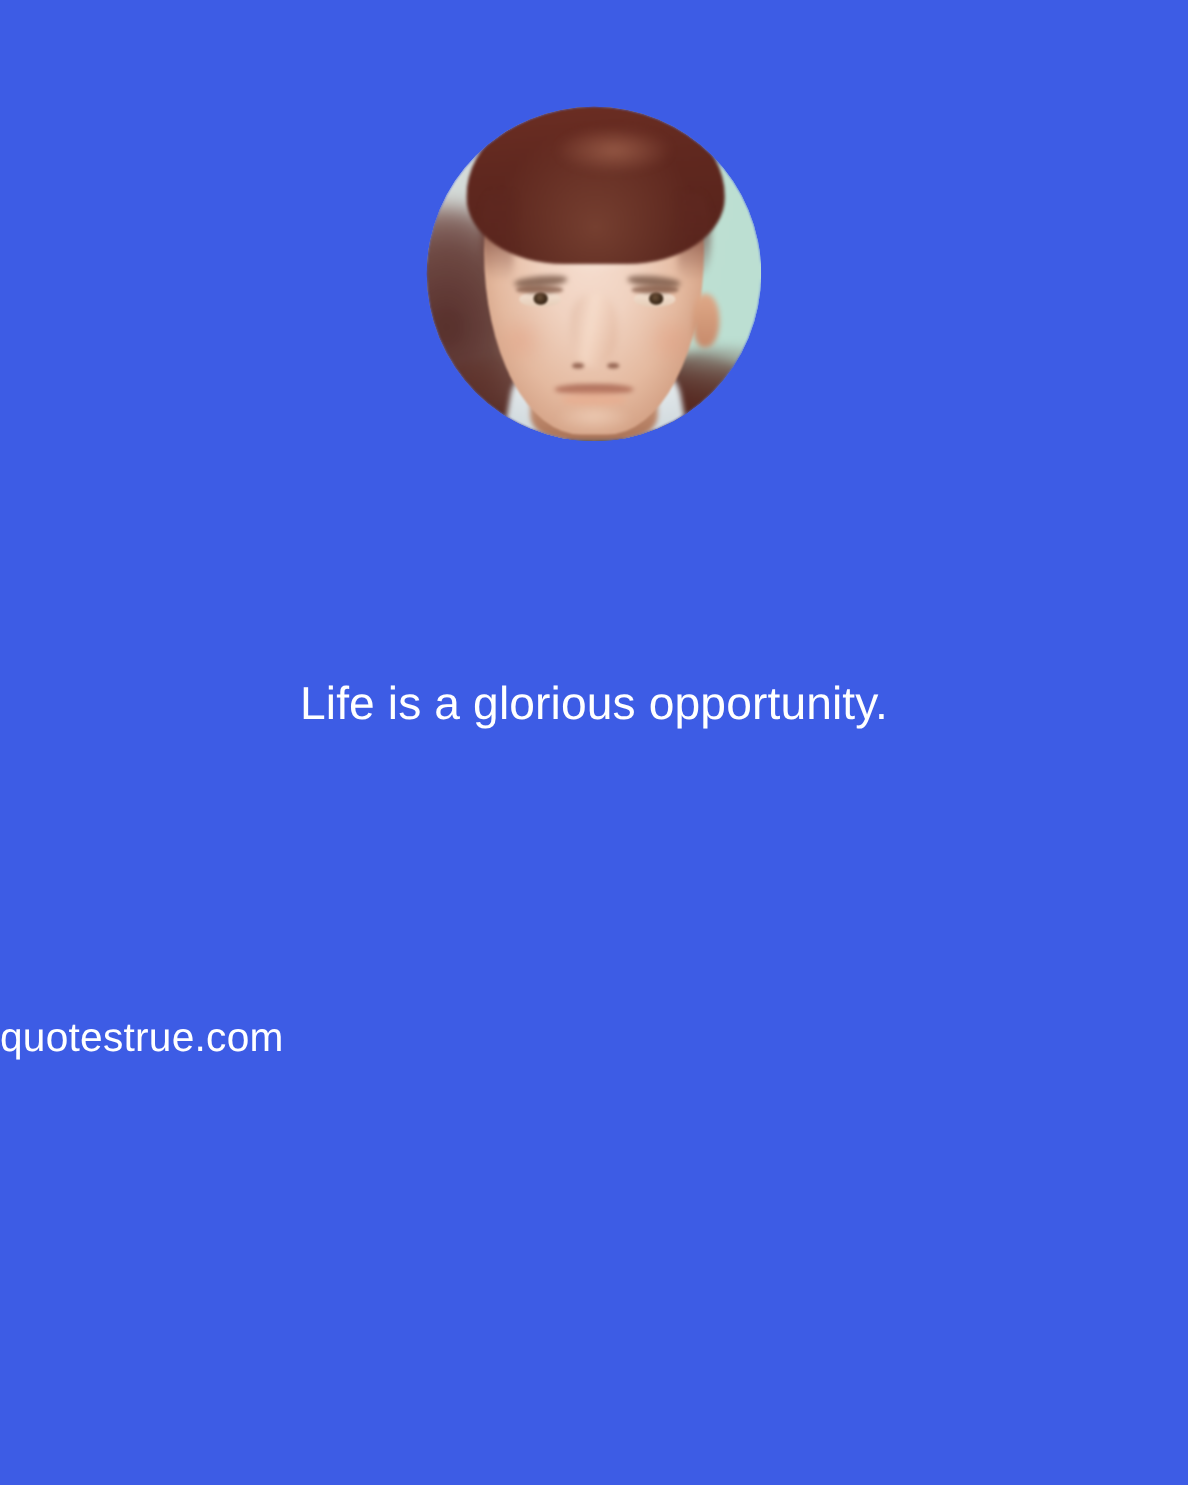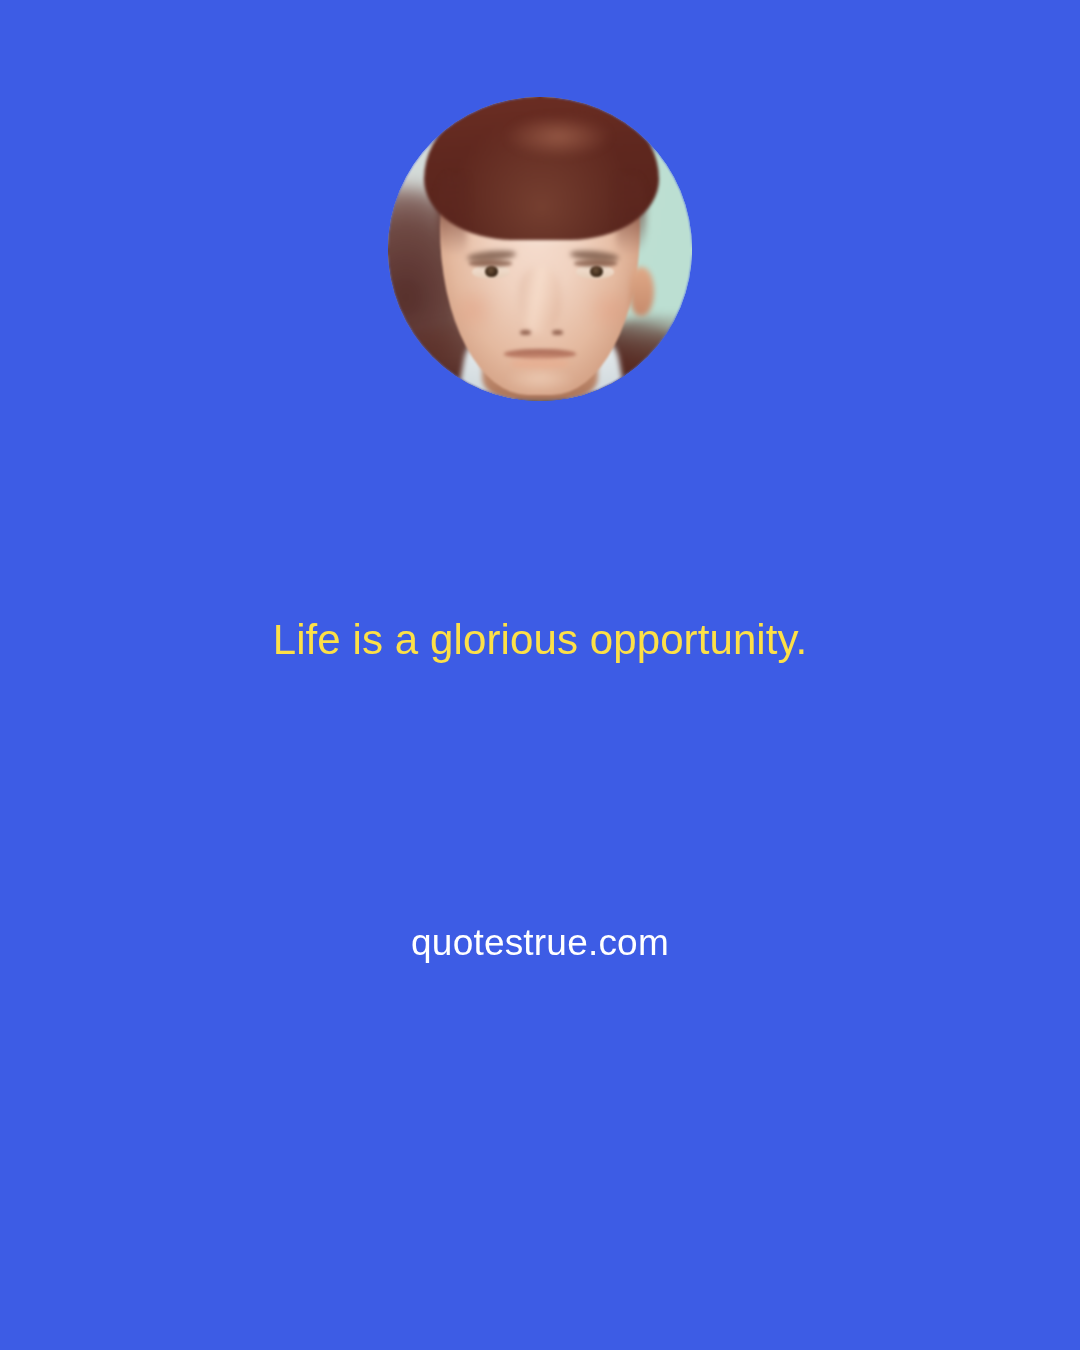--- a/index.html
+++ b/index.html
@@ -302,21 +302,21 @@
     pointer-events: none;
   }
 
   
   .quote {
     position: absolute;
     left: 0;
     right: 0;
     top: 614px;
     text-align: center;
-    color: #fde047;
+    color: #ffffff;
     font-size: 42px;
     font-weight: 400;
     letter-spacing: 0.1px;
     line-height: 1.25;
   }
   .author {
     position: absolute;
     left: 0;
     right: 0;
     top: 824px;
@@ -324,21 +324,20 @@
     color: #ffffff;
     font-size: 37px;
     font-weight: 700;
     letter-spacing: 0.2px;
   }
   .site {
     position: absolute;
     left: 0;
     right: 0;
     top: 922px;
-    text-align: center;
     color: #ffffff;
     font-size: 37px;
     font-weight: 400;
     letter-spacing: 0.2px;
   }
 </style>
 </head>
 <body>
 
 <div class="card">

